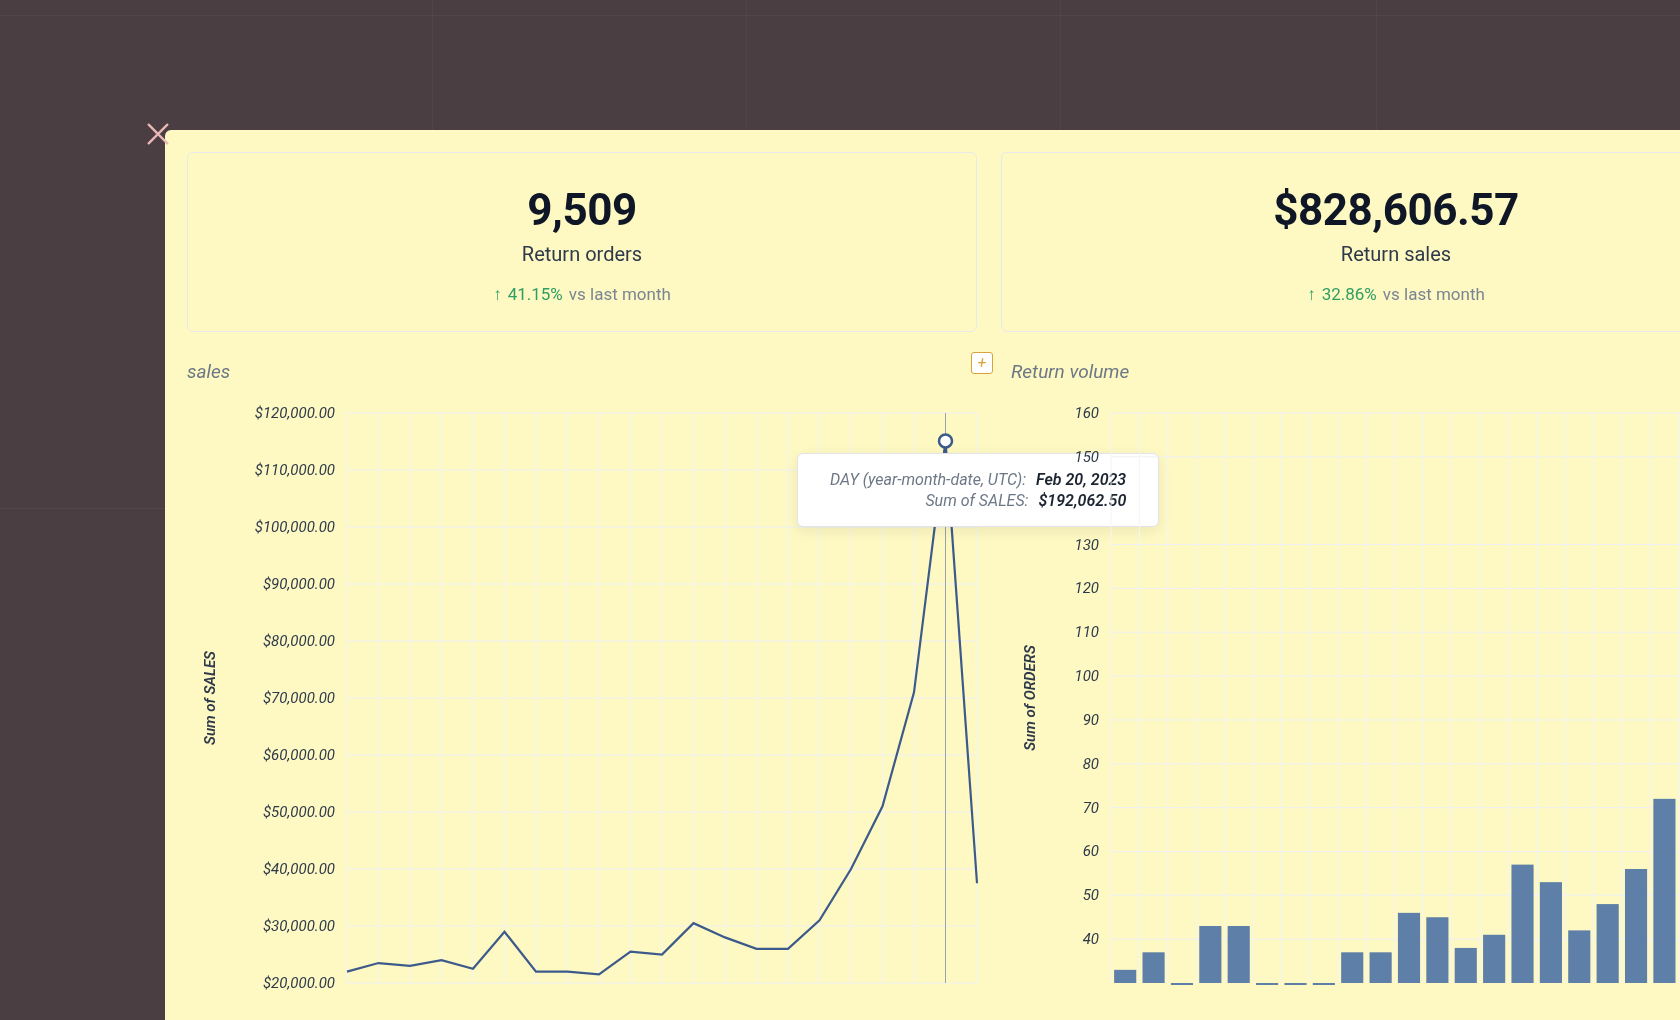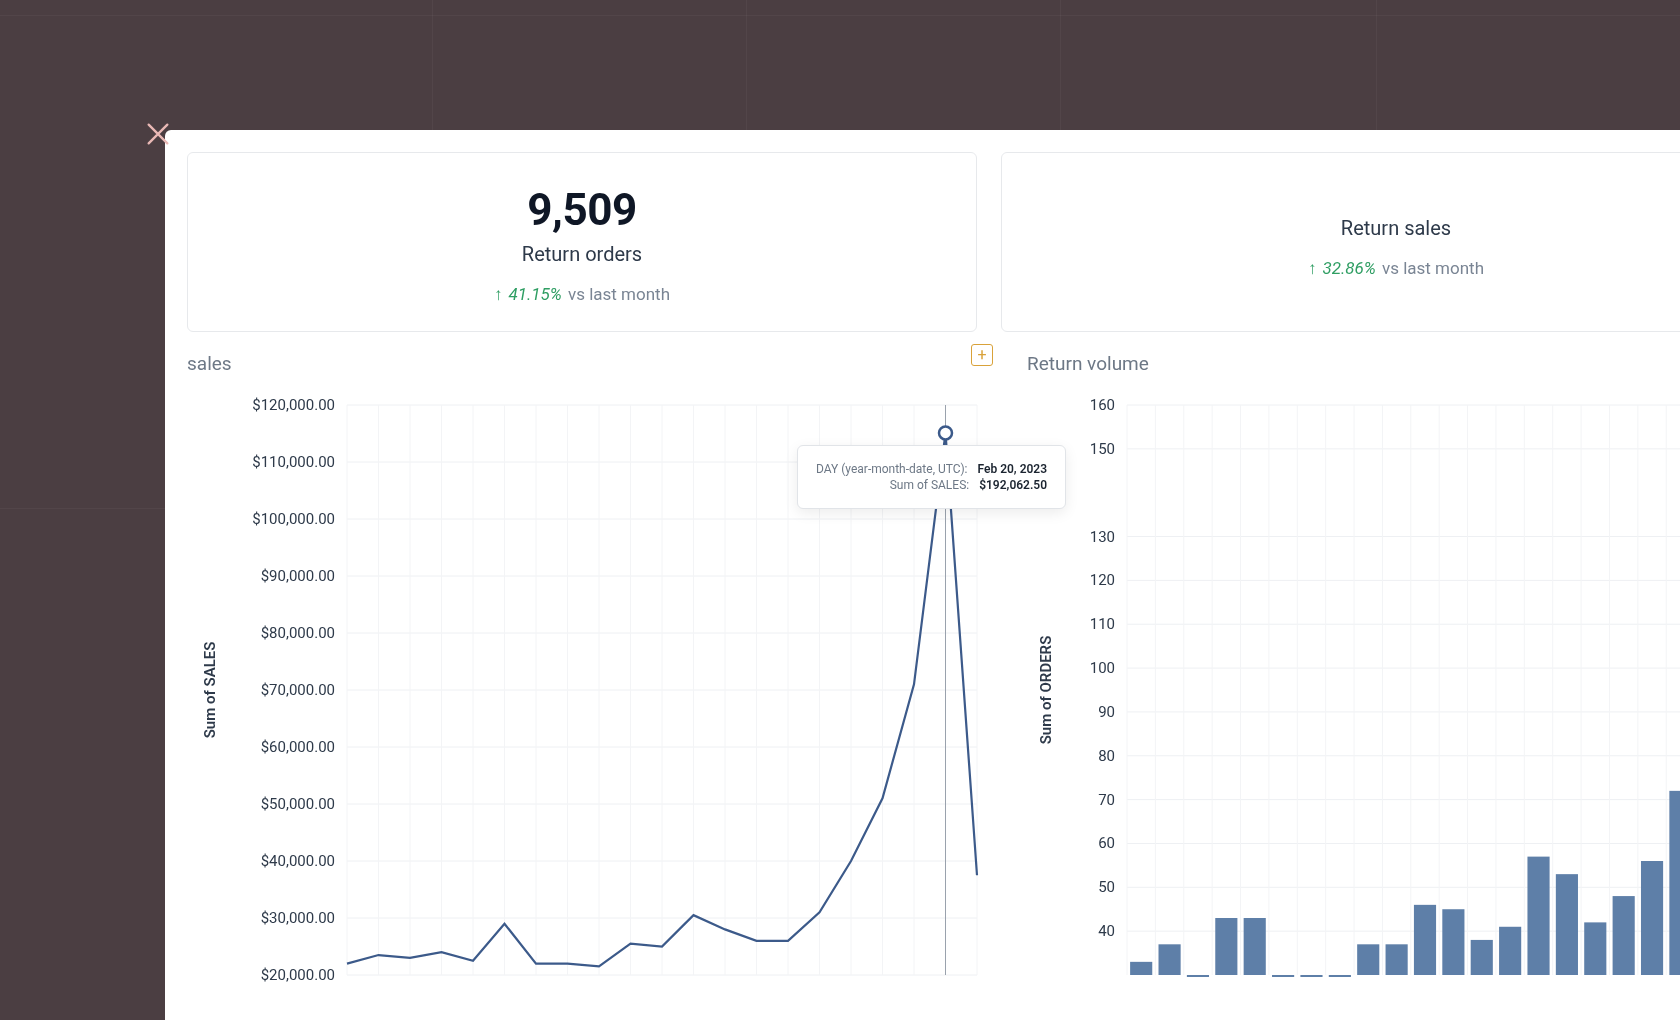--- a/index.html
+++ b/index.html
@@ -32,21 +32,21 @@
     z-index: 5;
   }
   .close-icon svg { width: 100%; height: 100%; }
 
   .panel {
     position: absolute;
     top: 130px;
     left: 165px;
     right: 0;
     bottom: 0;
-    background: #ffffff;
+    background: #fef9c3;
     border-top-left-radius: 6px;
     padding: 22px 0 0 22px;
     overflow: hidden;
   }
 
   .kpi-row {
     display: flex;
     gap: 24px;
   }
   .kpi-card {
@@ -79,26 +79,26 @@
     display: flex;
     align-items: center;
     gap: 6px;
   }
   .kpi-delta .arrow {
     color: #2f9e63;
     font-weight: 600;
   }
   .kpi-delta .pct {
     color: #2f9e63;
-    font-style: italic;
   }
   .charts-row {
     display: flex;
-    gap: 40px;
-    margin-top: 20px;
+    gap: 24px;
+    margin-top: 28px;
+    font-style: italic;
   }
   .chart-block {
     position: relative;
   }
   .chart-title {
     font-size: 19px;
     color: #6d7886;
     margin-bottom: 10px;
   }
   .chart-area {
@@ -120,22 +120,22 @@
     text-align: center;
     background: #fff;
     cursor: pointer;
   }
   .tooltip {
     position: absolute;
     background: #ffffff;
     border: 1px solid #e1e4e8;
     border-radius: 6px;
     box-shadow: 0 4px 14px rgba(0,0,0,0.08);
-    padding: 14px 18px;
-    font-size: 12px;
+    padding: 14px 32px;
+    font-size: 16px;
     color: #2b3443;
     white-space: nowrap;
   }
   .tooltip .row { display: flex; justify-content: flex-end; gap: 10px; margin: 2px 0; }
   .tooltip .lbl { color: #6d7886; }
   .tooltip .val { font-weight: 600; color: #1b2430; }
   .ylabel {
     font-size: 15px;
     fill: #2e3a4a;
     font-weight: 600;
@@ -166,20 +166,21 @@
     <div class="kpi-card">
       <div class="kpi-value">9,509</div>
       <div class="kpi-label">Return orders</div>
       <div class="kpi-delta">
         <span class="arrow">↑</span>
         <span class="pct">41.15%</span>
         <span>vs last month</span>
       </div>
     </div>
     <div class="kpi-card">
+      <div class="kpi-value">$828,606.57</div>
       <div class="kpi-label">Return sales</div>
       <div class="kpi-delta">
         <span class="arrow">↑</span>
         <span class="pct">32.86%</span>
         <span>vs last month</span>
       </div>
     </div>
   </div>
 
   <div class="charts-row">

